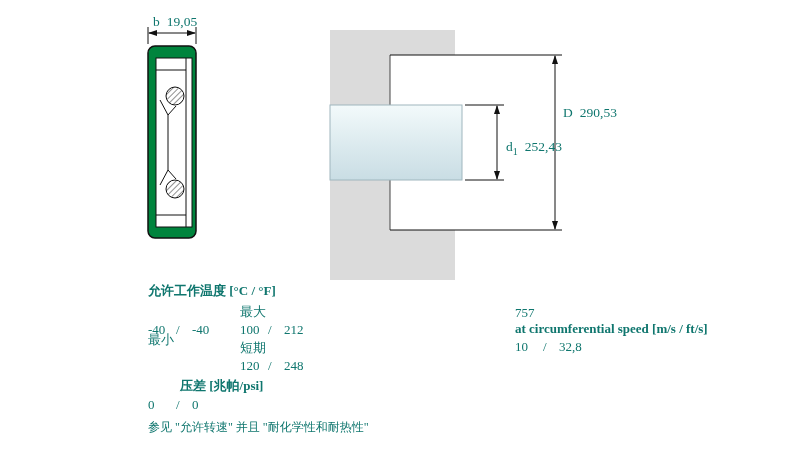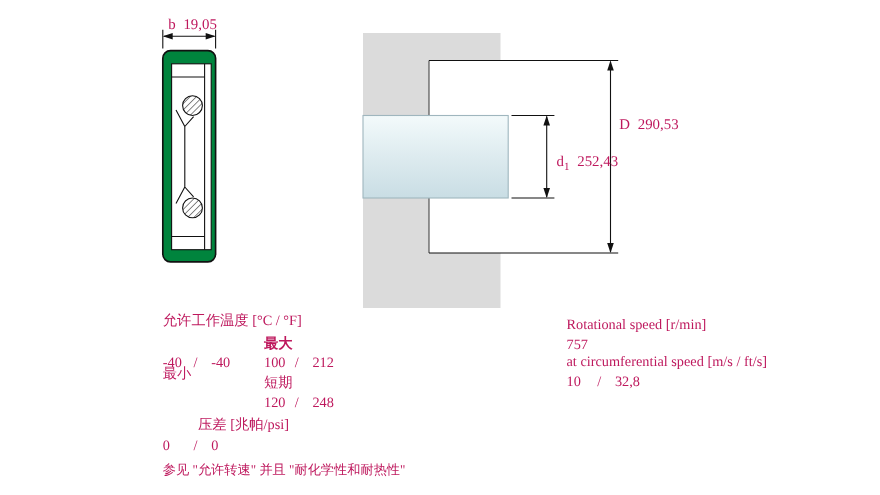--- a/index.html
+++ b/index.html
@@ -1,22 +1,22 @@
 <!DOCTYPE html>
 <html><head>
 <meta charset="utf-8">
 <style>
   html,body{margin:0;padding:0;background:#fff;}
   .canvas{
     position:relative;width:800px;height:450px;background:#ffffff;
-    font-family:"Liberation Serif","DejaVu Serif",serif;color:#be185d;
+    font-family:"Liberation Serif","DejaVu Serif",serif;color:#0f766e;
     font-size:13px;overflow:hidden;
   }
   .abs{position:absolute;white-space:nowrap;line-height:1.15;}
-  .bold{font-weight:normal;}
+  .bold{font-weight:bold;}
   .small{font-size:12px;}
   .dim-label{font-size:13.5px;}
   .dim-label .val{margin-left:7px;}
   .dim-label sub{font-size:10px;}
   .vals .c{display:inline-block;min-width:28px;}
   .vals .s{display:inline-block;min-width:16px;}
   svg{position:absolute;top:0;left:0;}
 </style>
 </head>
 <body>
@@ -86,21 +86,21 @@
     <span>D</span><span class="val">290,53</span>
   </span>
 
   <span class="abs dim-label" style="left:506px;top:139px;">
     <span>d</span><sub>1</sub><span class="val">252,43</span>
   </span>
 
   <div class="abs bold" style="left:148px;top:284px;">允许工作温度 [°C / °F]</div>
 
   <div class="abs" style="left:148px;top:305px;margin-top:28px;">最小</div>
-  <div class="abs" style="left:240px;top:305px;font-weight:bold;">最大</div>
+  <div class="abs" style="left:240px;top:305px;">最大</div>
 
   <div class="abs vals" style="left:148px;top:323px;">
     <span class="c">-40</span><span class="s">/</span><span>-40</span>
   </div>
 
   <div class="abs vals" style="left:240px;top:323px;">
     <span class="c">100</span><span class="s">/</span><span>212</span>
   </div>
 
   <div class="abs" style="left:240px;top:341px;">短期</div>
@@ -110,21 +110,20 @@
   </div>
 
   <div class="abs bold" style="left:148px;top:379px;margin-left:32px;">压差 [兆帕/psi]</div>
 
   <div class="abs vals" style="left:148px;top:398px;">
     <span class="c">0</span><span class="s">/</span><span>0</span>
   </div>
 
   <div class="abs small" style="left:148px;top:421px;">参见 "允许转速" 并且 "耐化学性和耐热性"</div>
 
-  <div class="abs bold" style="left:515px;top:288px;">Rotational speed [r/min]</div>
   <div class="abs" style="left:515px;top:306px;font-family:Liberation Serif, serif;">757</div>
 
   <div class="abs bold" style="left:515px;top:322px;text-align:center;">at circumferential speed [m/s / ft/s]</div>
   <div class="abs vals" style="left:515px;top:340px;">
     <span class="c">10</span><span class="s">/</span><span>32,8</span>
   </div>
 
 </div>
 
 </body></html>

